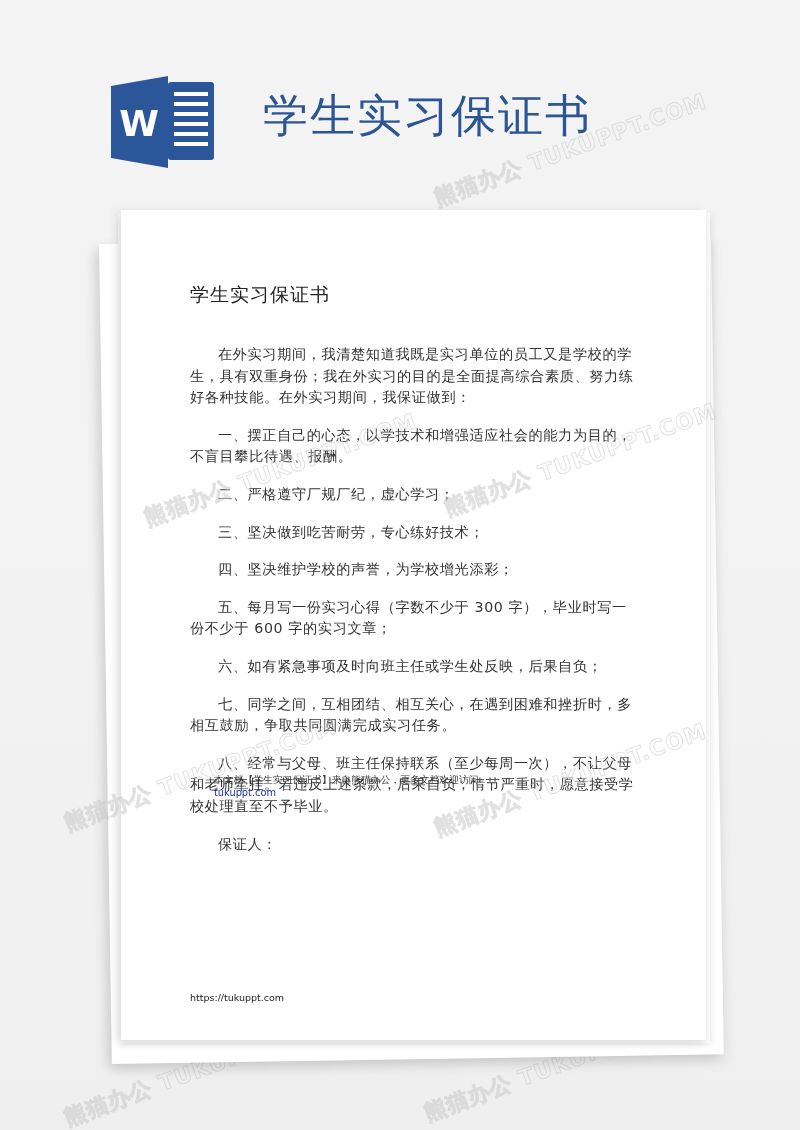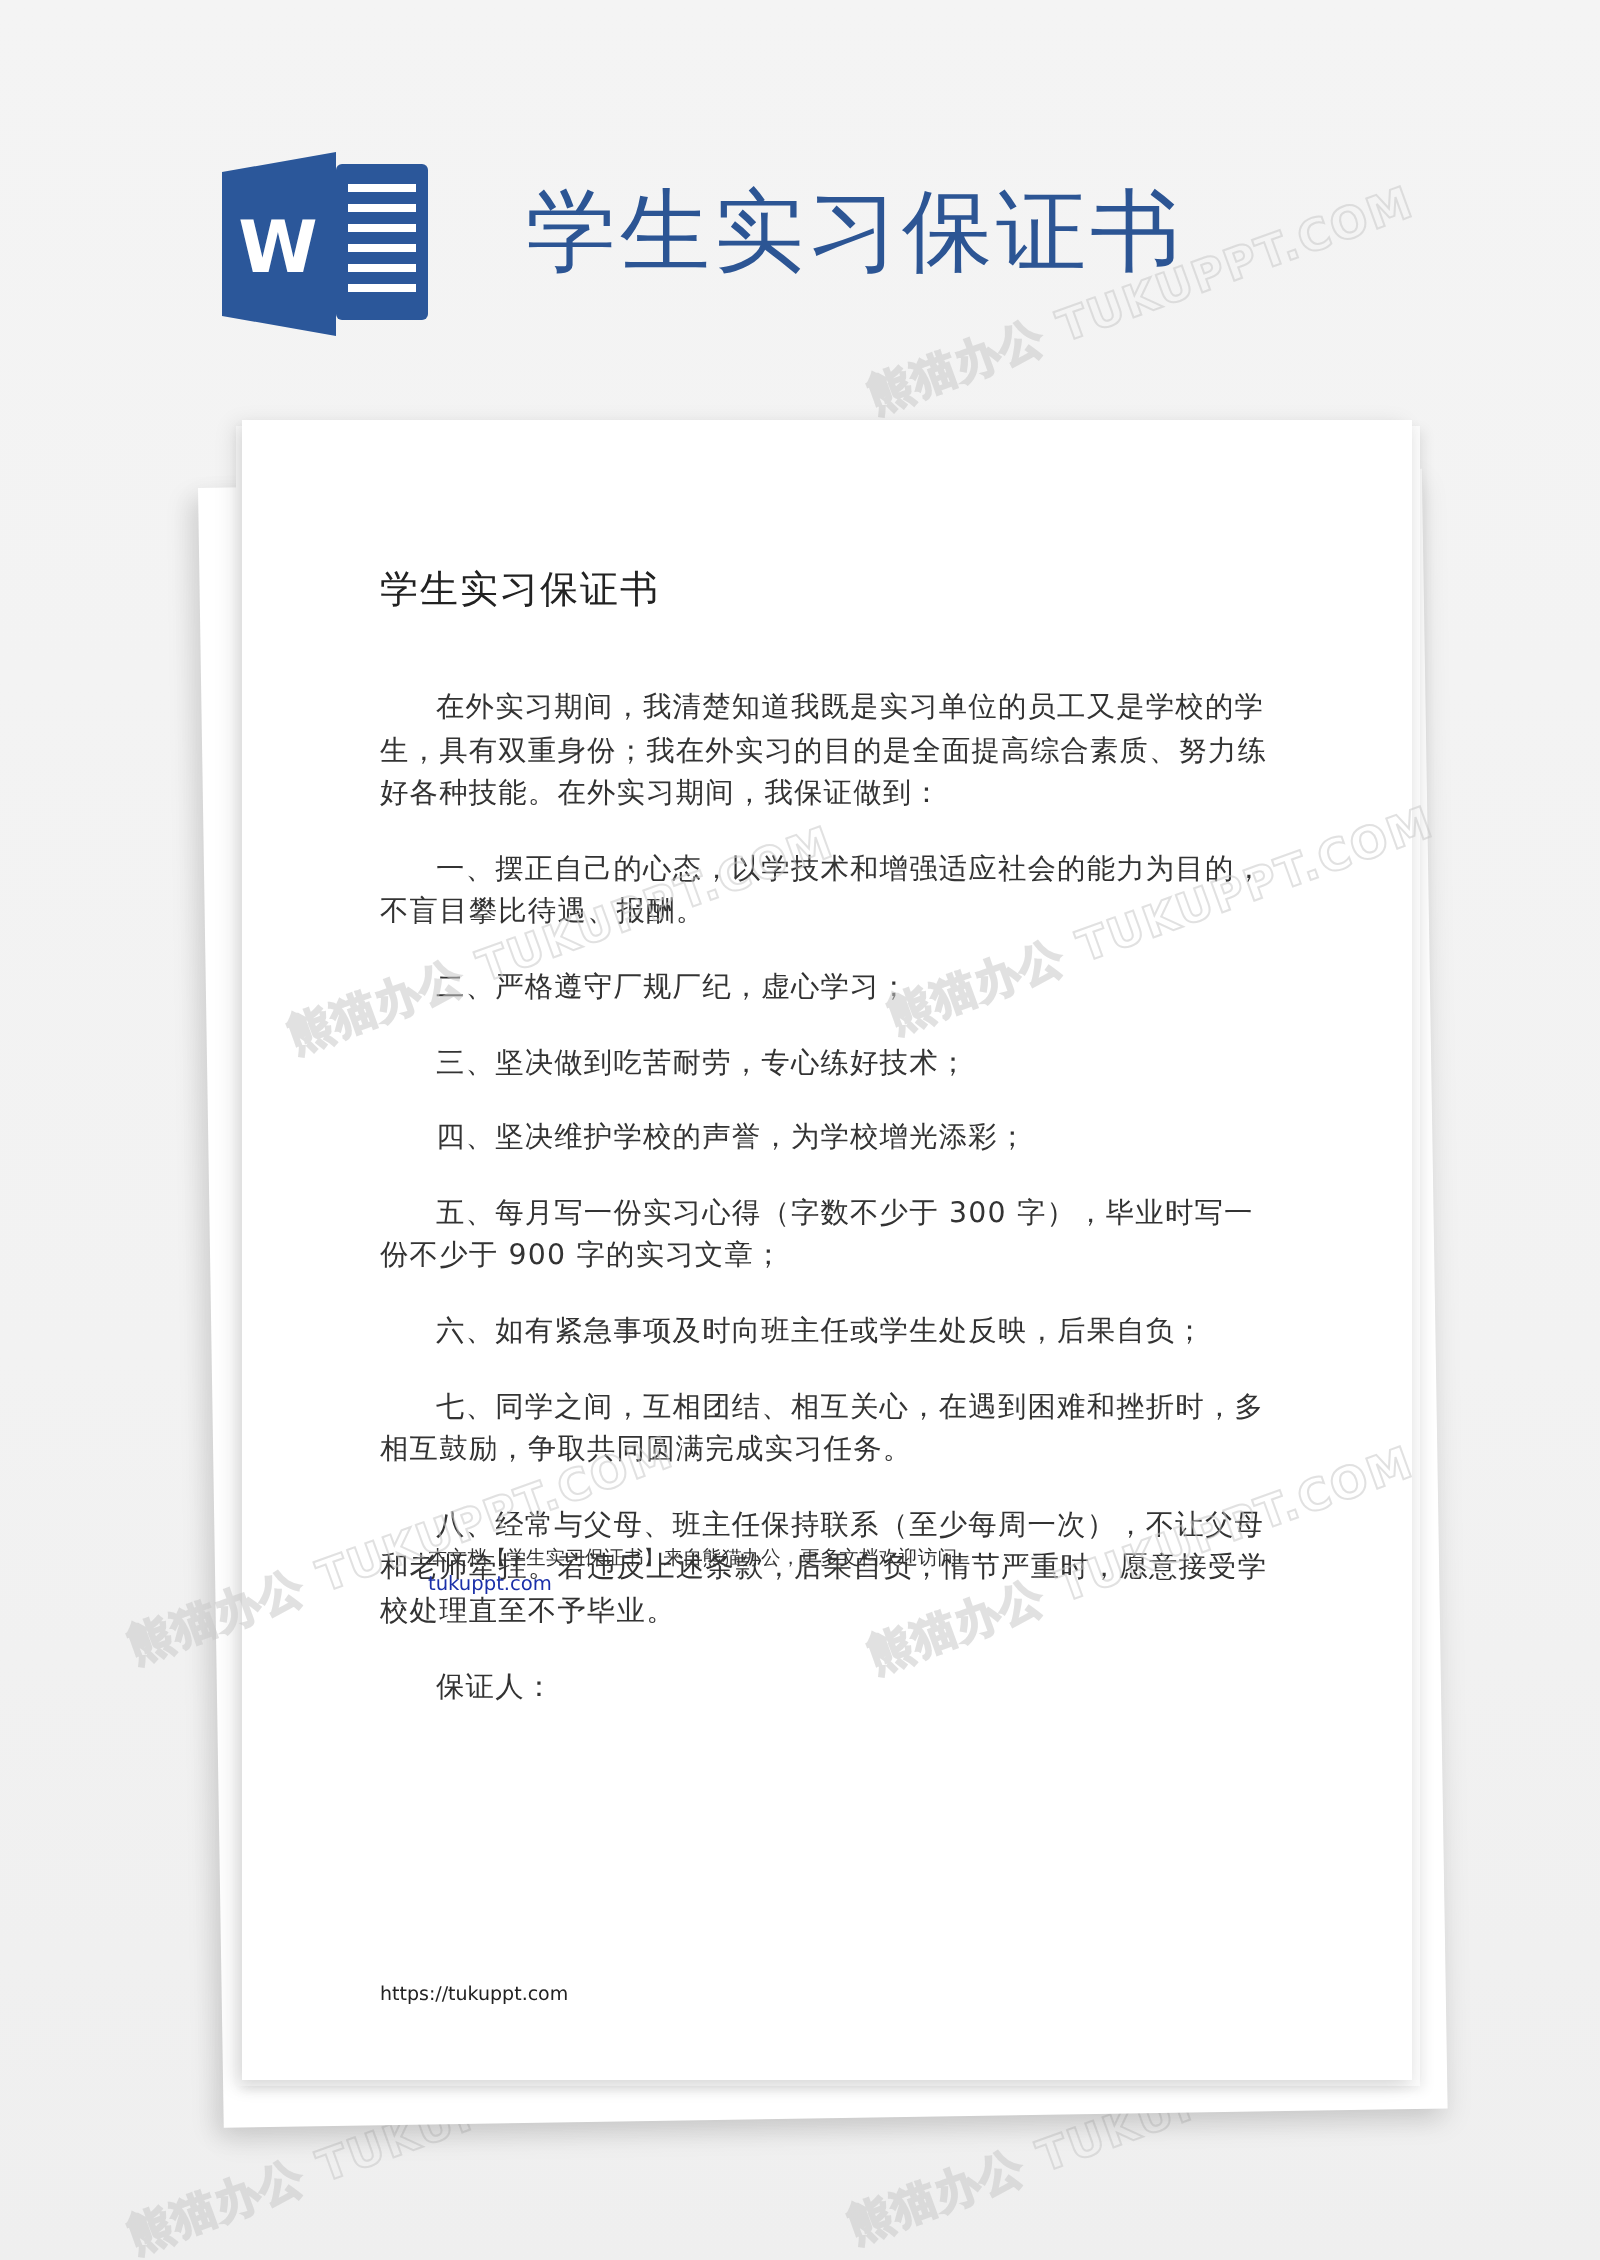--- a/index.html
+++ b/index.html
@@ -96,21 +96,21 @@
 
 <div class="paper-main">
   <div class="doc-title">学生实习保证书</div>
 
   <div class="doc-body">
     <p>在外实习期间，我清楚知道我既是实习单位的员工又是学校的学生，具有双重身份；我在外实习的目的是全面提高综合素质、努力练好各种技能。在外实习期间，我保证做到：</p>
     <p>一、摆正自己的心态，以学技术和增强适应社会的能力为目的，不盲目攀比待遇、报酬。</p>
     <p>二、严格遵守厂规厂纪，虚心学习；</p>
     <p>三、坚决做到吃苦耐劳，专心练好技术；</p>
     <p>四、坚决维护学校的声誉，为学校增光添彩；</p>
-    <p><span>五、每月写一份实习心得（字数不少于 </span><span class="num">300</span><span> 字），毕业时写一份不少于 </span><span class="num">900</span><span> 字的实习文章；</span></p>
+    <p><span>五、每月写一份实习心得（字数不少于 </span><span class="num">300</span><span> 字），毕业时写一份不少于 </span><span class="num">600</span><span> 字的实习文章；</span></p>
     <p>六、如有紧急事项及时向班主任或学生处反映，后果自负；</p>
     <p>七、同学之间，互相团结、相互关心，在遇到困难和挫折时，多相互鼓励，争取共同圆满完成实习任务。</p>
     <p>八、经常与父母、班主任保持联系（至少每周一次），不让父母和老师牵挂。若违反上述条款，后果自负，情节严重时，愿意接受学校处理直至不予毕业。</p>
     <p class="sign">保证人：</p>
   </div>
 
   <div class="source">
     <div>本文档【学生实习保证书】来自熊猫办公，更多文档欢迎访问</div>
     <a>tukuppt.com</a>
   </div>

